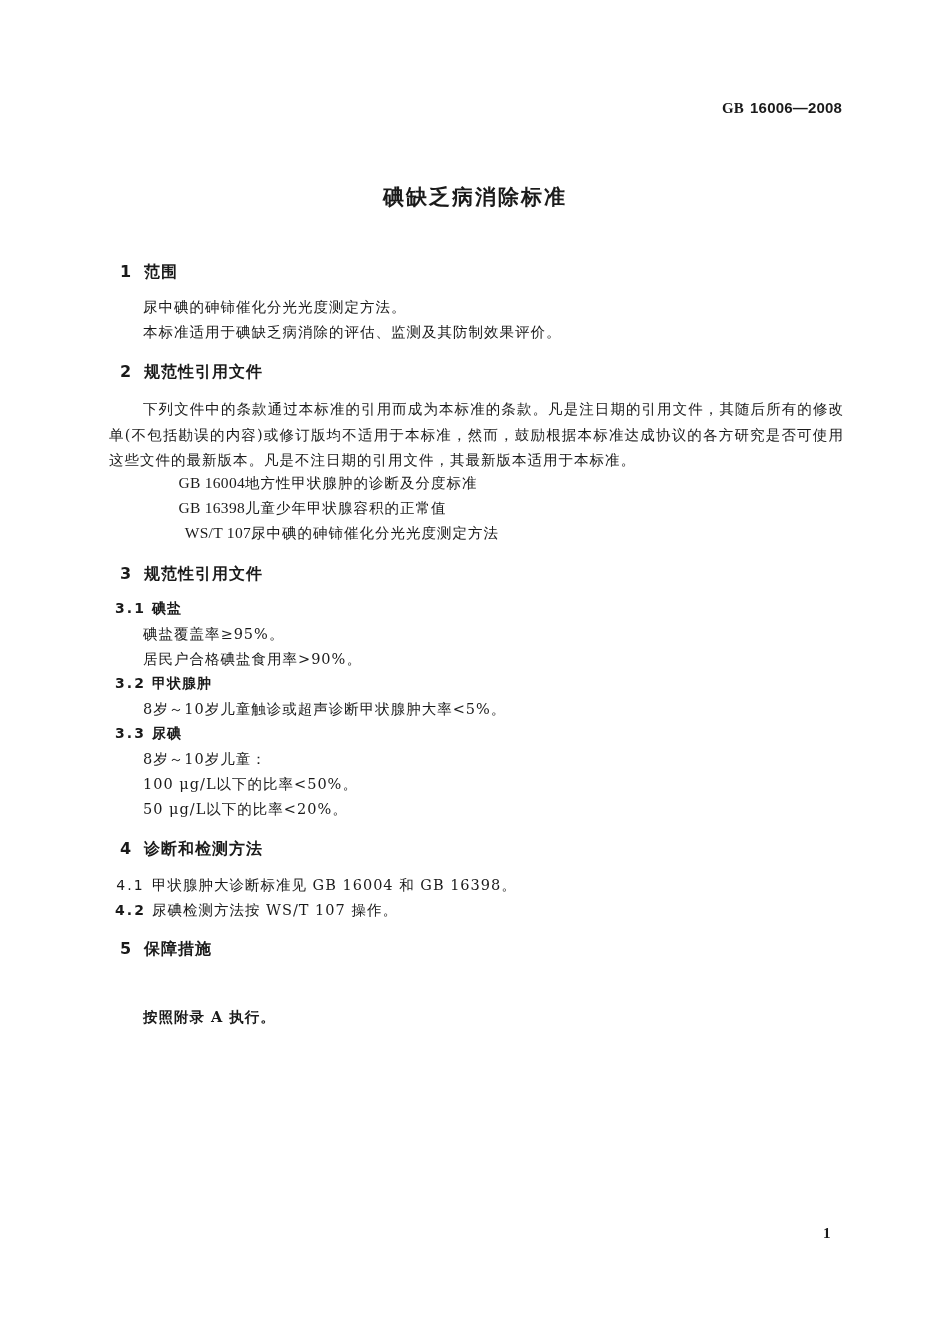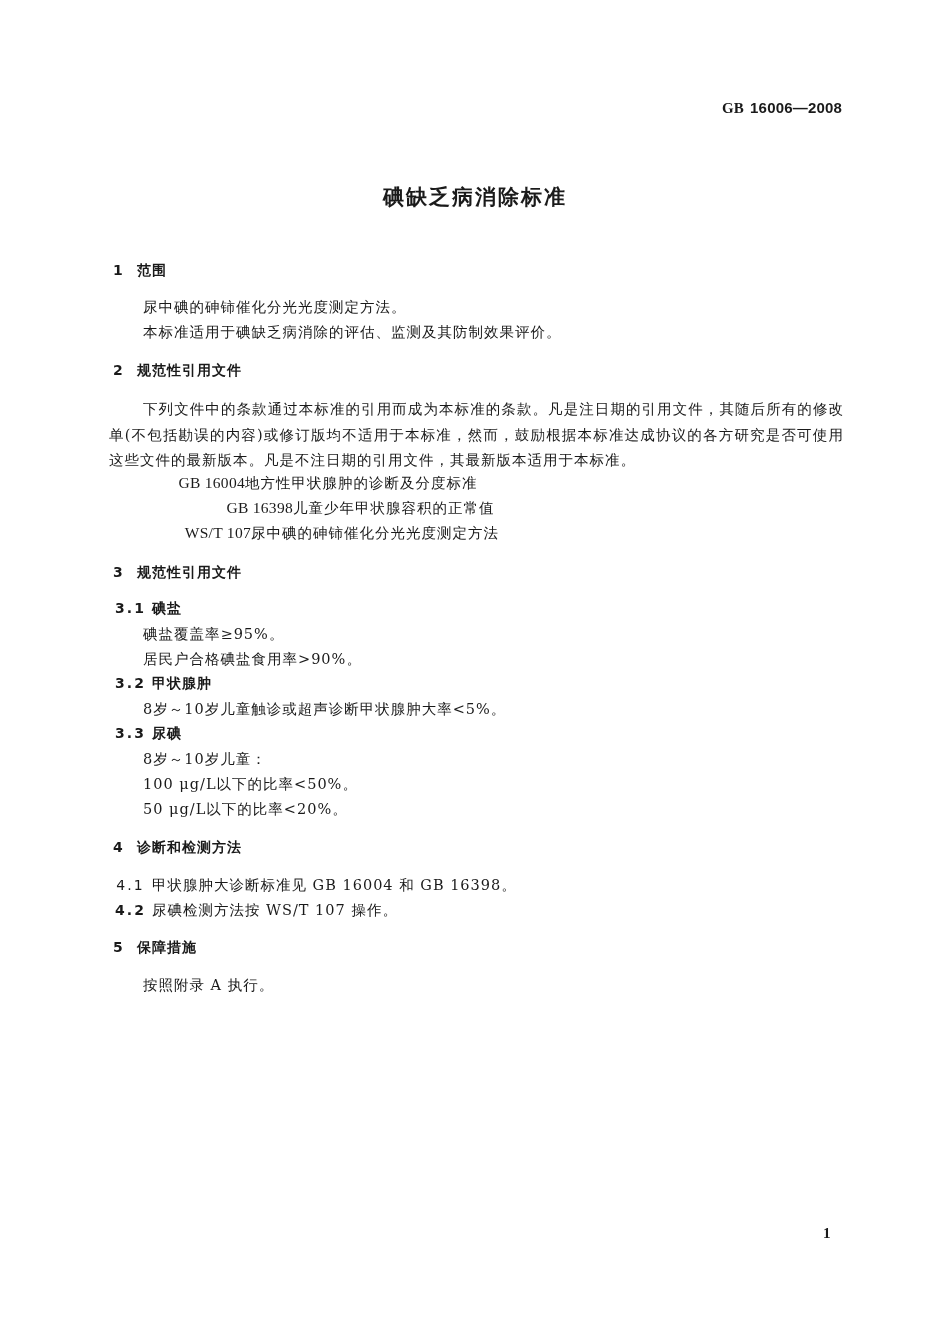--- a/index.html
+++ b/index.html
@@ -4,21 +4,21 @@
   <style>
     html, body { margin: 0; padding: 0; }
     body {
       width: 950px; height: 1329px; background: #ffffff; position: relative; overflow: hidden;
       color: #1a1a1a; font-family: "DejaVu Serif", "Liberation Serif", serif;
     }
     .abs { position: absolute; white-space: nowrap; }
     .std-no { left: 722px; top: 99px; font-size: 15px; font-weight: bold; font-family: "Liberation Sans", "DejaVu Sans", sans-serif; letter-spacing: 0.2px; }
     .std-no .gb { font-family: "Liberation Serif", serif; font-weight: bold; font-size: 15px; margin-right: 6px; }
     .title { left: 0; width: 950px; top: 183px; text-align: center; font-size: 21px; font-weight: bold; font-family: "DejaVu Sans", sans-serif; letter-spacing: 2px; }
-    .h1 { left: 113px; font-size: 14px; font-weight: bold; font-family: "DejaVu Sans", sans-serif; letter-spacing: 1px; }
+    .h1 { left: 120px; font-size: 16px; font-weight: bold; font-family: "DejaVu Sans", sans-serif; letter-spacing: 1px; }
     .h1 .num { display: inline-block; width: 24px; }
     .h2 { left: 109px; font-size: 14px; font-weight: bold; font-family: "DejaVu Sans", sans-serif; letter-spacing: 1px; }
     .h2 .num { display: inline-block; width: 43px; letter-spacing: 2px; text-align: center; }
     .p { font-size: 14.5px; font-family: "DejaVu Serif", serif; letter-spacing: 1px; }
     .ind { left: 143px; }
     .full { left: 109px; width: 735px; white-space: normal; line-height: 25.5px; text-indent: 34px; text-align: justify; }
     .ref { left: 143px; font-size: 14.5px; letter-spacing: 1px; }
     .ref .code { display: inline-block; font-family: Liberation Serif, serif; font-size: 15.5px; letter-spacing: 0.3px; text-align: right; }
     .pageno { left: 823px; top: 1225px; font-size: 15px; font-weight: bold; font-family: "Liberation Serif", serif; }
   </style>
@@ -41,21 +41,21 @@
 
   <div class="abs h1" style="top:362px;">
     <span class="num">2</span><span>规范性引用文件</span>
   </div>
   <div class="abs p full" style="top:397px;">下列文件中的条款通过本标准的引用而成为本标准的条款。凡是注日期的引用文件，其随后所有的修改单(不包括勘误的内容)或修订版均不适用于本标准，然而，鼓励根据本标准达成协议的各方研究是否可使用这些文件的最新版本。凡是不注日期的引用文件，其最新版本适用于本标准。</div>
 
   <div class="abs ref" style="top:474px;">
     <span class="code" style="width:102px;">GB 16004</span><span>地方性甲状腺肿的诊断及分度标准</span>
   </div>
   <div class="abs ref" style="top:499px;">
-    <span class="code" style="width:102px;margin-left:48px;">GB 16398</span><span>儿童少年甲状腺容积的正常值</span>
+    <span class="code" style="width:102px;">GB 16398</span><span>儿童少年甲状腺容积的正常值</span>
   </div>
   <div class="abs ref" style="top:524px;">
     <span class="code" style="width:108px;">WS/T 107</span><span>尿中碘的砷铈催化分光光度测定方法</span>
   </div>
 
   <div class="abs h1" style="top:564px;">
     <span class="num">3</span><span>规范性引用文件</span>
   </div>
 
   <div class="abs h2" style="top:600px;">
@@ -82,16 +82,16 @@
   <div class="abs h2" style="top:876px; font-weight:normal;">
     <span class="num" style="font-weight:normal;">4.1</span><span class="p">甲状腺肿大诊断标准见 GB 16004 和 GB 16398。</span>
   </div>
   <div class="abs h2" style="top:901px; font-weight:normal;">
     <span class="num" style="font-weight:bold;">4.2</span><span class="p">尿碘检测方法按 WS/T 107 操作。</span>
   </div>
 
   <div class="abs h1" style="top:939px;">
     <span class="num">5</span><span>保障措施</span>
   </div>
-  <div class="abs p ind" style="top:976px;">按照附录 A 执行。</div>
+  <div class="abs p ind" style="top:1008px;font-weight:bold;">按照附录 A 执行。</div>
 
   <div class="abs pageno">1</div>
 </div>
 
 </body></html>

